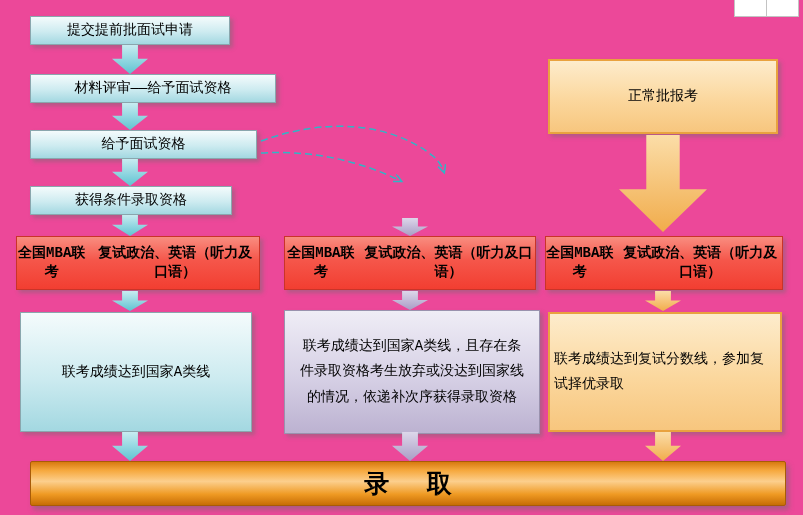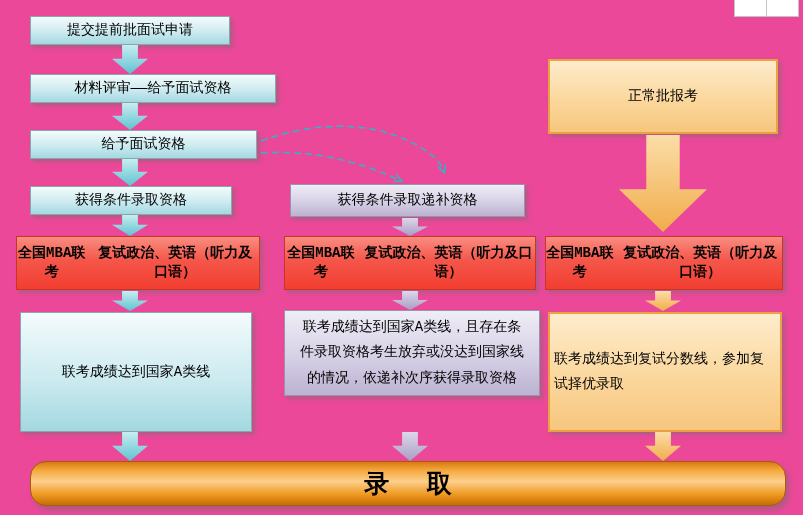--- a/index.html
+++ b/index.html
@@ -32,21 +32,21 @@
   .arrow {
     position:absolute;
     clip-path:polygon(28% 0,72% 0,72% 47%,100% 47%,50% 100%,0 47%,28% 47%);
   }
   .cyan-a   { background:linear-gradient(180deg,#c8ecf1 0%,#5fc3d1 100%); }
   .purple-a { background:linear-gradient(180deg,#ddd7ea 0%,#a99dc5 100%); }
   .orange-a { background:linear-gradient(180deg,#fbdda8 0%,#f1ac4b 100%); }
   .big-a { clip-path:polygon(31% 0,69% 0,69% 56%,100% 56%,50% 100%,0 56%,31% 56%); }
   .footer {
     position:absolute; left:30px; top:461px; width:756px; height:45px;
-    border-radius:16px; border:1px solid #a85b08;
+    border-radius:2px; border:1px solid #a85b08;
     background:linear-gradient(180deg,#d87a10 0%,#f6a93f 20%,#fccf8d 45%,#ef9a23 75%,#c76d04 100%);
     display:flex; align-items:center; justify-content:center;
     font-size:25px; font-weight:bold; color:#000;
     box-shadow:3px 4px 5px rgba(110,110,110,0.5);
   }
   .footer span { letter-spacing:1.5em; padding-left:1.5em; }
   .overlay { position:absolute; left:0; top:0; pointer-events:none; }
   .dash { fill:none; stroke:#2fb6c6; stroke-width:1.5; stroke-dasharray:7 4; }
   .cells { position:absolute; top:0; left:735px; display:flex; }
   .cell { width:33px; height:17px; background:#fff; border:1px solid #c3c3c3; border-top:none; margin-left:-1px; }
@@ -75,30 +75,29 @@
 
   <div class="box red" style="left:16px;top:236px;width:244px;height:54px">
     <div>全国MBA联考</div>
     <div>复试政治、英语（听力及口语）</div>
   </div>
   <div class="arrow cyan-a" style="left:112px;top:291px;width:36px;height:20px"></div>
 
   <div class="box cyan big-result" style="left:20px;top:312px;width:232px;height:120px">联考成绩达到国家A类线</div>
   <div class="arrow cyan-a" style="left:112px;top:432px;width:36px;height:29px"></div>
 
-  <div class="box purple" style="left:290px;top:184px;width:235px;height:33px">获得条件录取递补资格</div>
   <div class="arrow purple-a" style="left:392px;top:218px;width:36px;height:18px"></div>
 
   <div class="box red" style="left:284px;top:236px;width:252px;height:54px">
     <div>全国MBA联考</div>
     <div>复试政治、英语（听力及口语）</div>
   </div>
   <div class="arrow purple-a" style="left:392px;top:291px;width:36px;height:19px"></div>
 
-  <div class="box purple big-result tall-line" style="left:284px;top:310px;width:256px;height:86px">联考成绩达到国家A类线，且存在条件录取资格考生放弃或没达到国家线的情况，依递补次序获得录取资格</div>
+  <div class="box purple big-result tall-line" style="left:284px;top:310px;width:256px;height:124px">联考成绩达到国家A类线，且存在条件录取资格考生放弃或没达到国家线的情况，依递补次序获得录取资格</div>
   <div class="arrow purple-a" style="left:392px;top:432px;width:36px;height:29px"></div>
 
   <div class="box orange" style="left:548px;top:59px;width:230px;height:75px">正常批报考</div>
   <div class="arrow orange-a big-a" style="left:619px;top:135px;width:88px;height:97px"></div>
 
   <div class="box red" style="left:545px;top:236px;width:238px;height:54px">
     <div>全国MBA联考</div>
     <div>复试政治、英语（听力及口语）</div>
   </div>
   <div class="arrow orange-a" style="left:645px;top:291px;width:36px;height:20px"></div>

